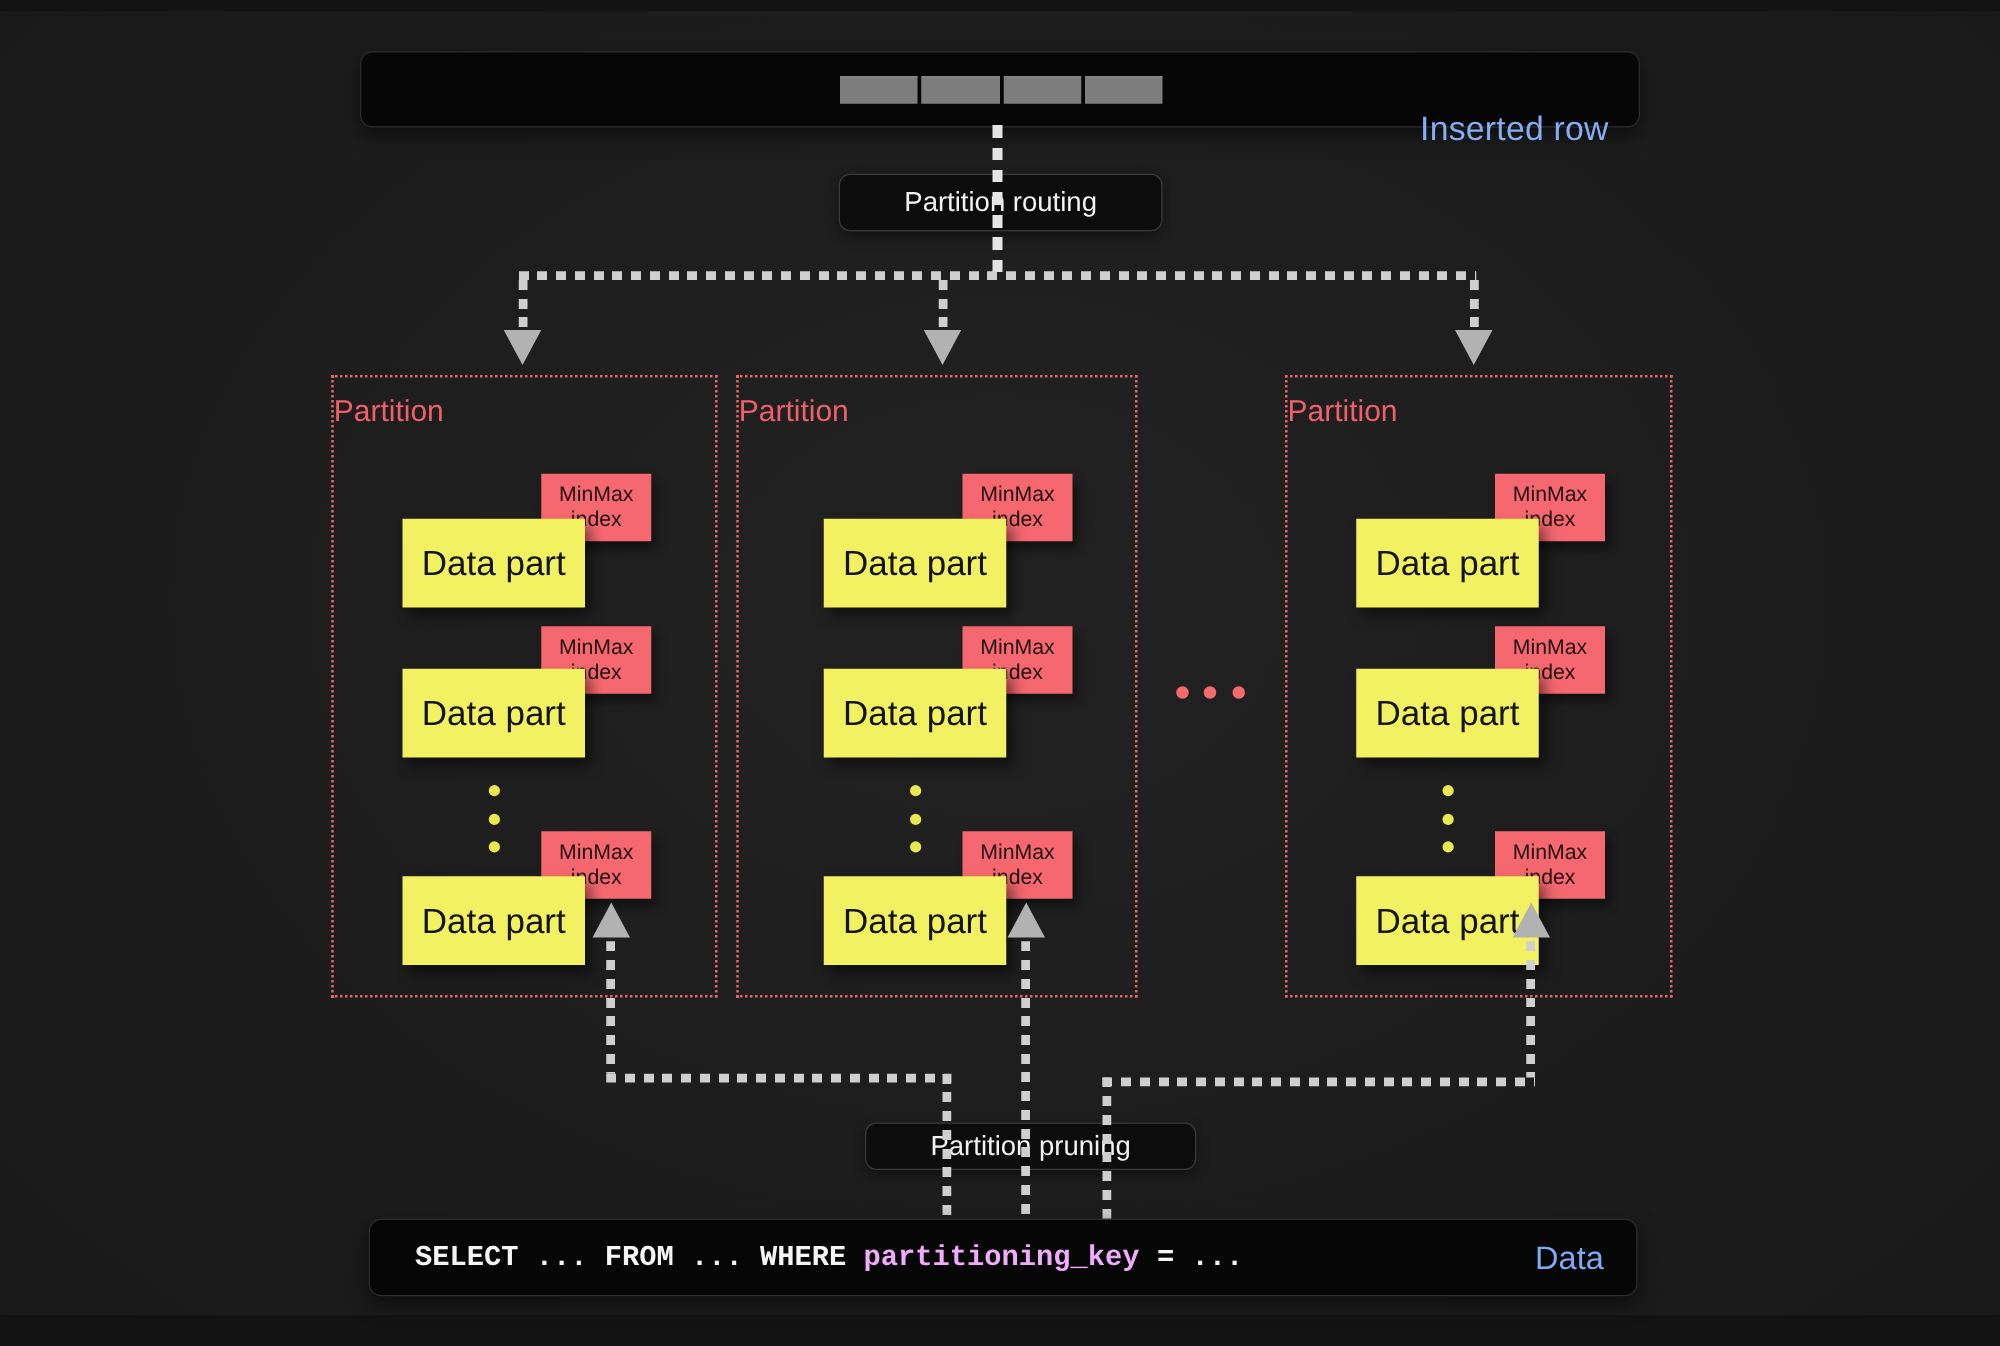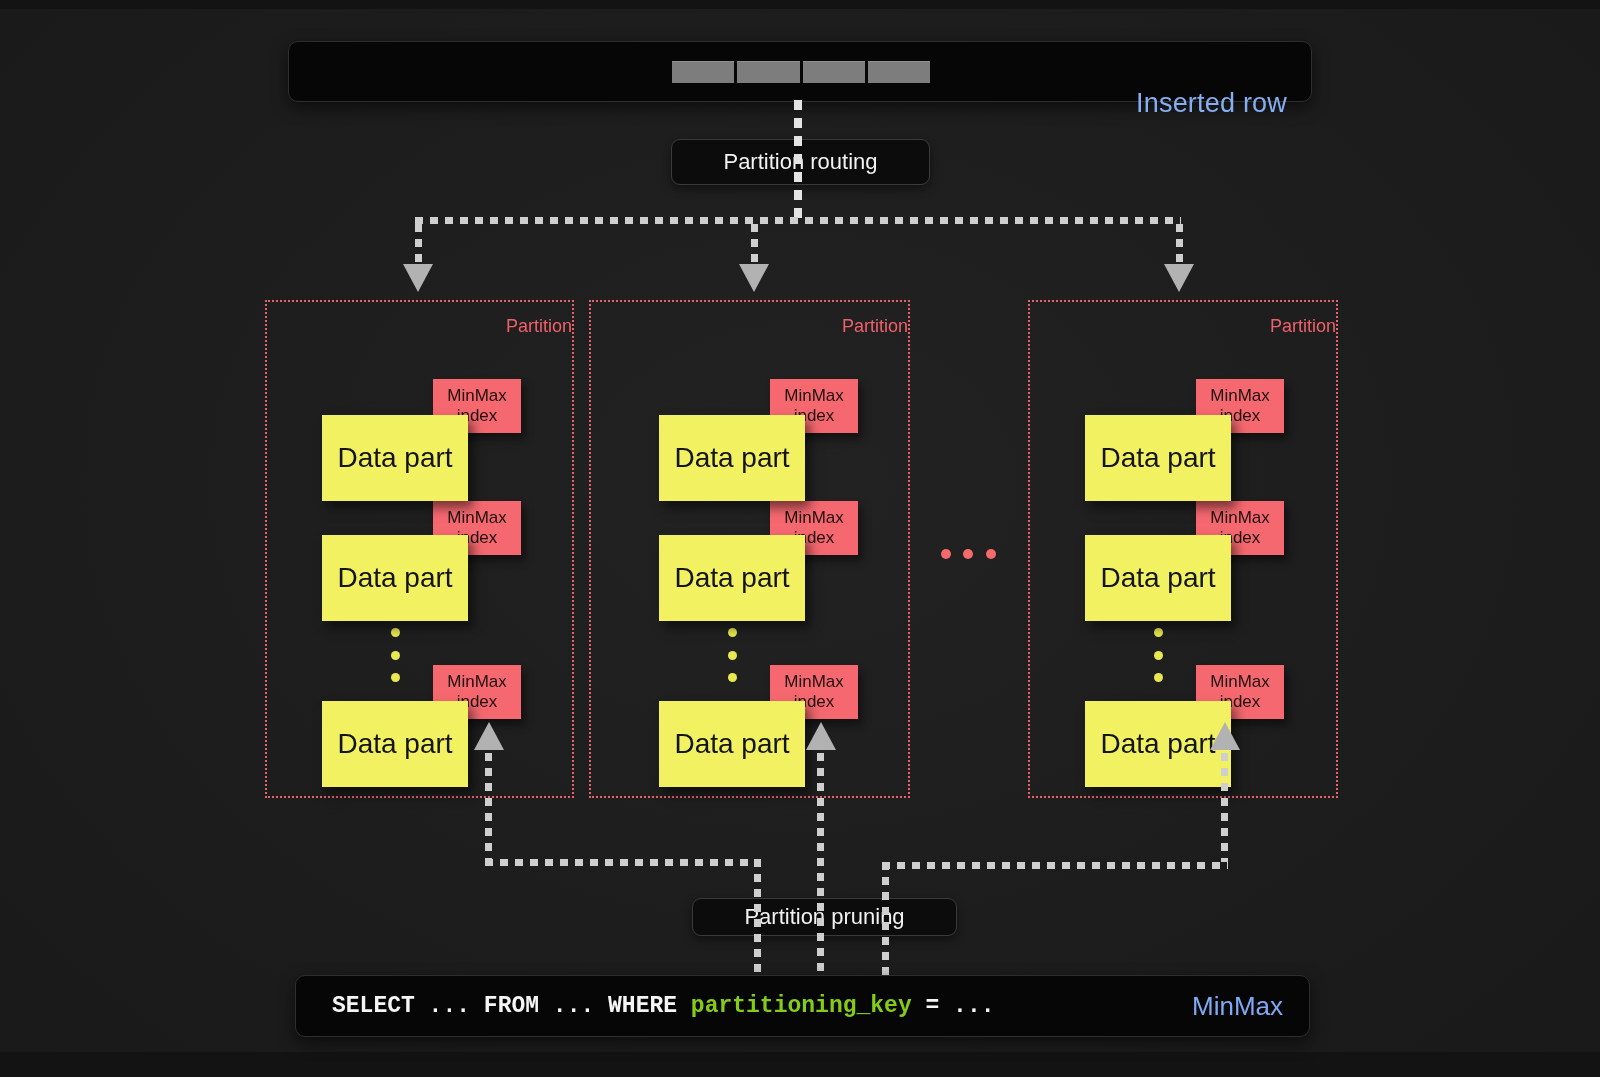--- a/index.html
+++ b/index.html
@@ -34,38 +34,38 @@
     background-image:repeating-linear-gradient(180deg,#e4e4e4 0 10px,transparent 10px 18px);}
   .hdash{position:absolute;height:7px;z-index:5;
     background-image:repeating-linear-gradient(90deg,#cfcfcf 0 8px,transparent 8px 15px);}
   .arrow-down{position:absolute;width:0;height:0;z-index:5;
     border-left:15px solid transparent;border-right:15px solid transparent;border-top:28px solid #b2b2b2;}
   .arrow-up{position:absolute;width:0;height:0;z-index:5;
     border-left:15px solid transparent;border-right:15px solid transparent;border-bottom:28px solid #b2b2b2;}
 
   
   .partition{position:absolute;top:300px;height:494px;border:2px dotted #e8636b;z-index:1;}
-  .partition .ptitle{position:absolute;left:0;right:0;top:14px;text-align:right;
-    color:#ef606b;font-size:18px;}
-  .dp{position:absolute;width:146px;height:86px;background:#f2f161;z-index:3;
+  .partition .ptitle{position:absolute;left:0;right:0;top:14px;text-align:left;
+    color:#ef606b;font-size:24px;}
+  .dp{position:absolute;width:146px;height:71px;background:#f2f161;z-index:3;
     display:flex;align-items:center;justify-content:center;color:#141414;font-size:28px;
     box-shadow:5px 7px 10px rgba(0,0,0,.5);}
   .mm{position:absolute;width:88px;height:54px;background:#f5686f;z-index:2;
     display:flex;align-items:center;justify-content:center;text-align:center;
     color:#201010;font-size:17px;line-height:20px;box-shadow:4px 6px 8px rgba(0,0,0,.45);}
   .dp{left:55px;} .mm{left:166px;}
   .p2 .dp{left:68px;} .p2 .mm{left:179px;}
   .ydot{position:absolute;width:9px;height:9px;border-radius:50%;background:#e9e94f;z-index:2;}
   .rdot{position:absolute;width:10px;height:10px;border-radius:50%;background:#f56a6a;}
 
   
   .sql{position:absolute;left:36px;top:0;height:100%;display:flex;align-items:center;
     font-family:"Liberation Mono","DejaVu Sans Mono",monospace;font-size:23px;color:#f5f5f5;
     white-space:pre;font-weight:bold;}
-  .sql .key{color:#84cc16;}
+  .sql .key{color:#f0abfc;}
   .query-label{position:absolute;right:26px;top:0;height:100%;display:flex;align-items:center;
     color:#7faaf5;font-size:26px;}
 </style>
 </head>
 <body>
 
 <div class="stage">
   <div class="edge-strip" style="top:0;height:9px;"></div>
   <div class="edge-strip" style="bottom:0;height:25px;"></div>
 
@@ -142,15 +142,15 @@
   <div class="vdash" style="left:1221px;top:753px;height:109px;"></div>
   <div class="hdash" style="left:485px;top:859px;width:276px;"></div>
   <div class="hdash" style="left:882px;top:862px;width:346px;"></div>
   <div class="vdash" style="left:754px;top:859px;height:116px;"></div>
   <div class="vdash" style="left:882px;top:862px;height:113px;"></div>
 
   <div class="chip" style="left:692px;top:898px;width:263px;height:36px;font-size:22px;">Partition pruning</div>
 
   <div class="panel" style="left:295px;top:975px;width:1013px;height:60px;z-index:6;">
     <div class="sql"><span>SELECT ... FROM ... WHERE </span><span class="key">partitioning_key</span><span> = ...</span></div>
-    <div class="query-label">MinMax</div>
+    <div class="query-label">Data</div>
   </div>
 </div>
 
 </body></html>

